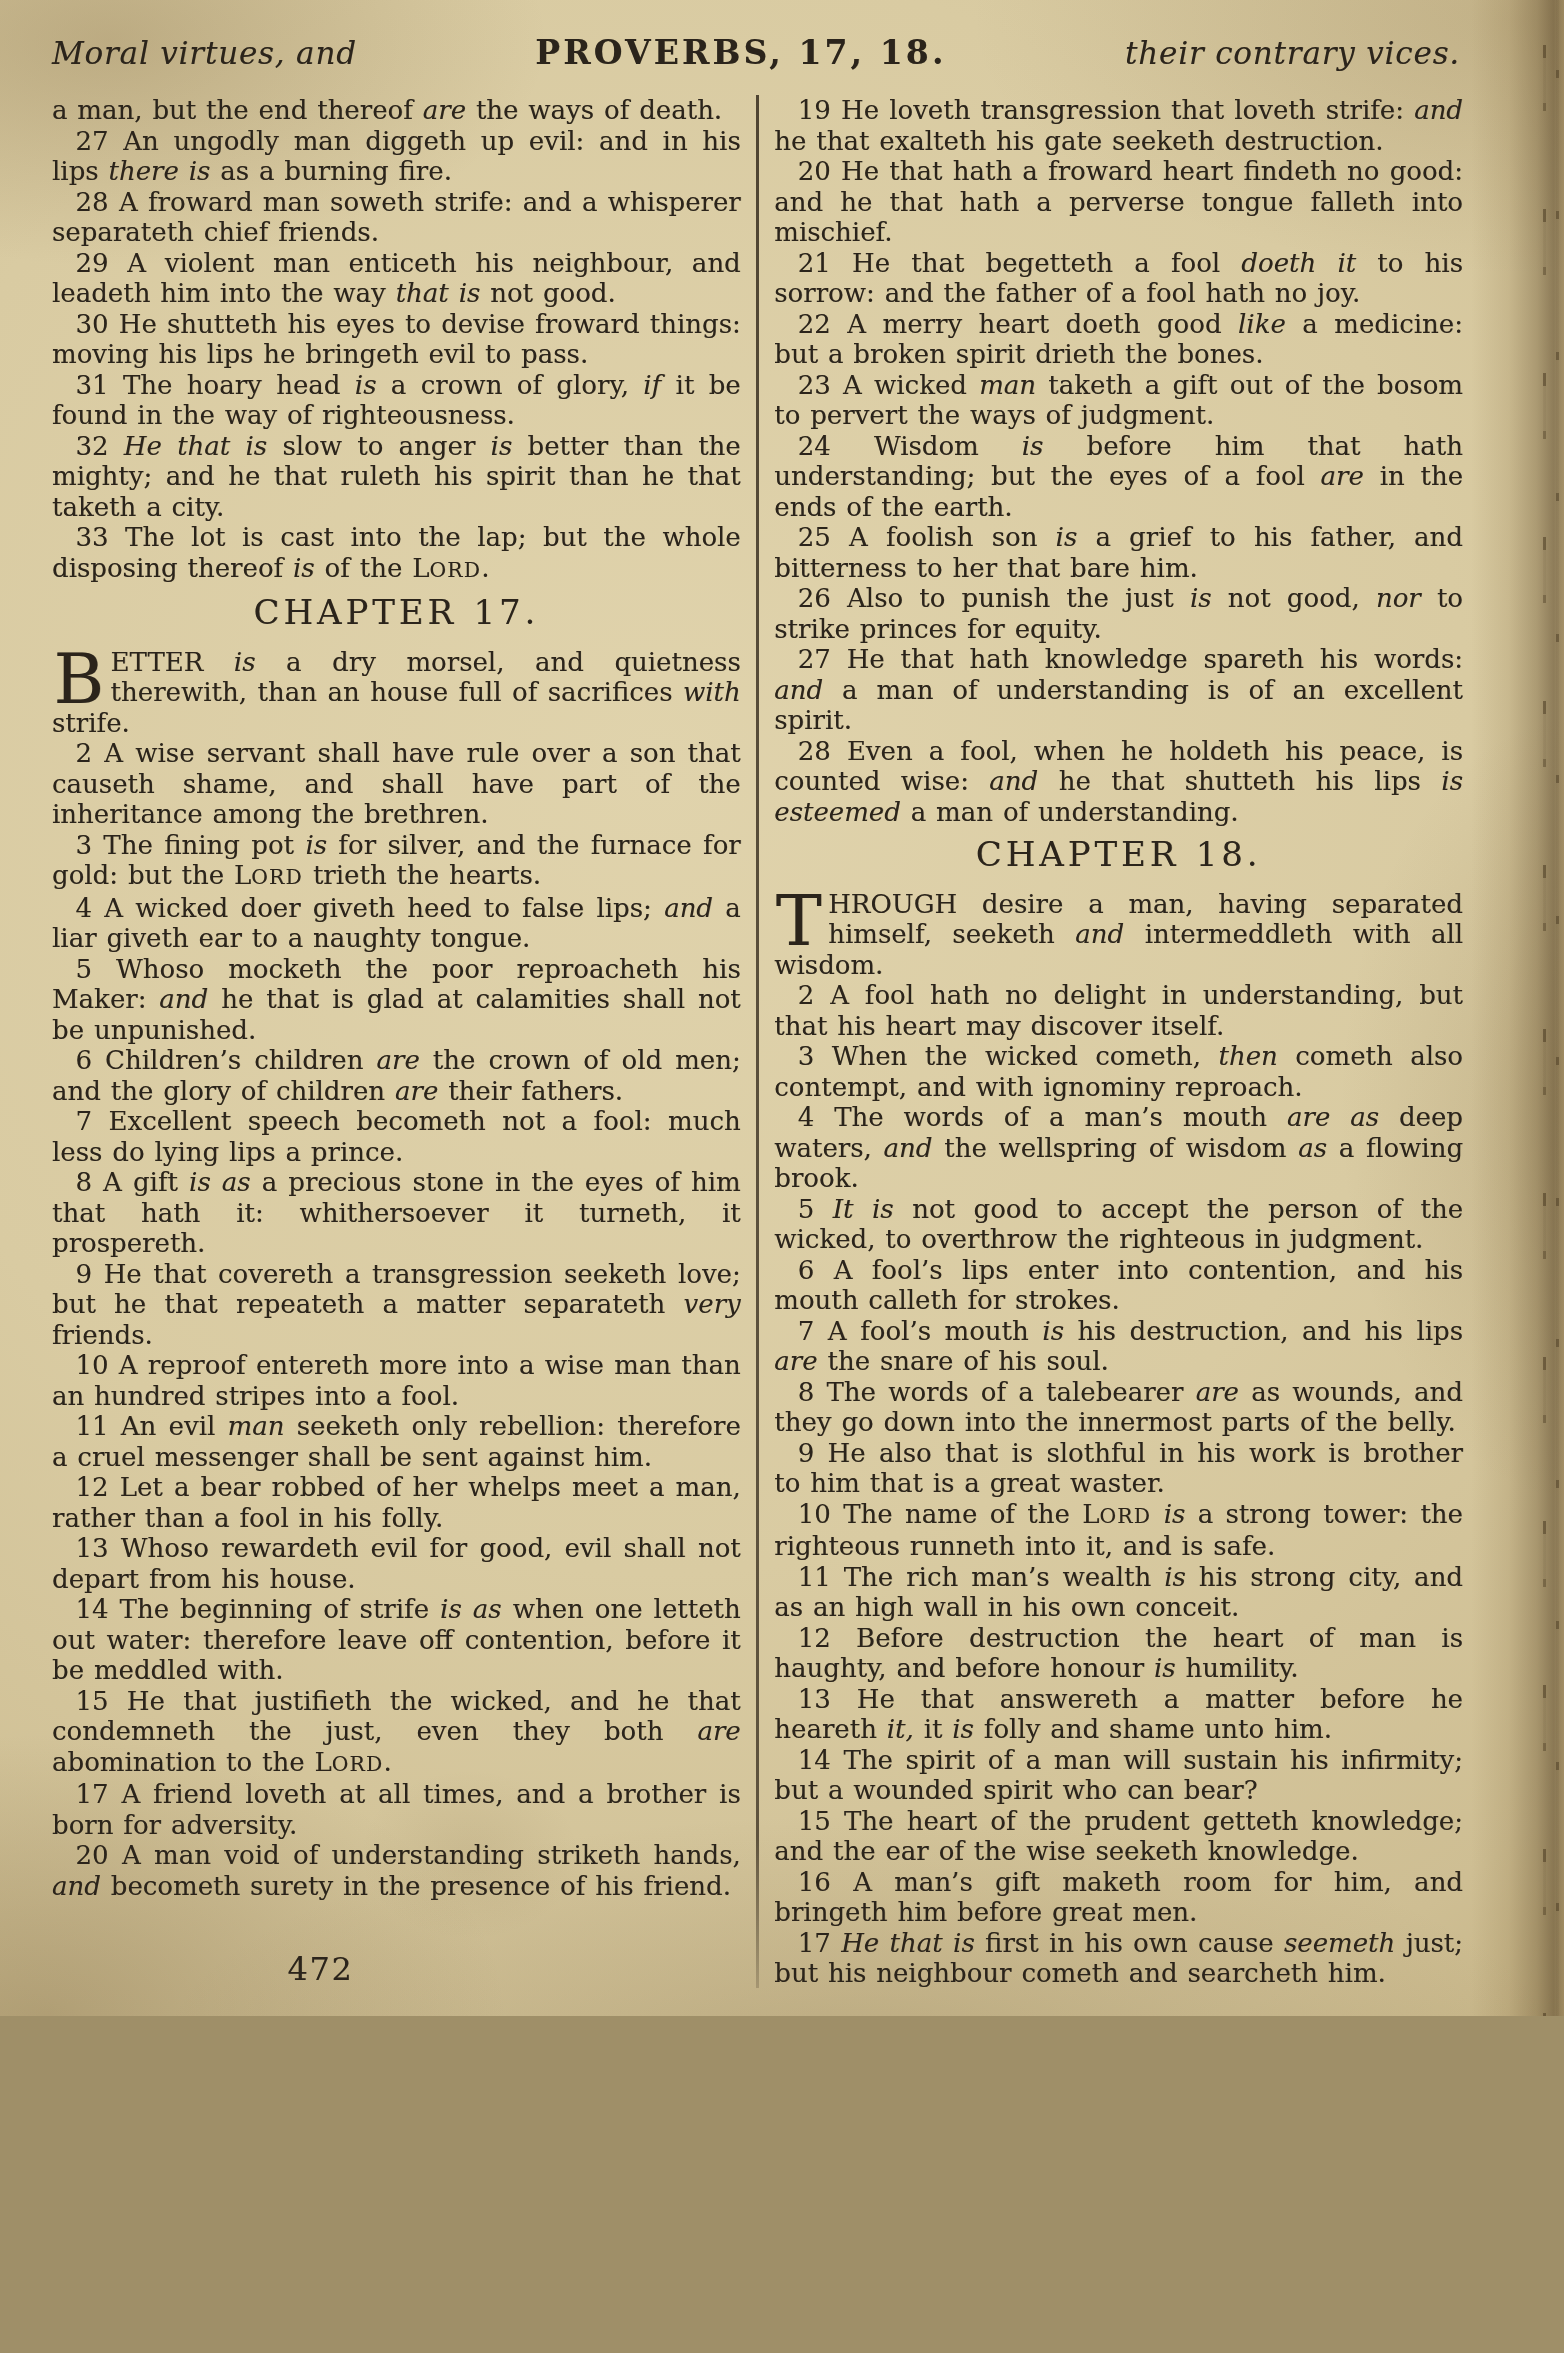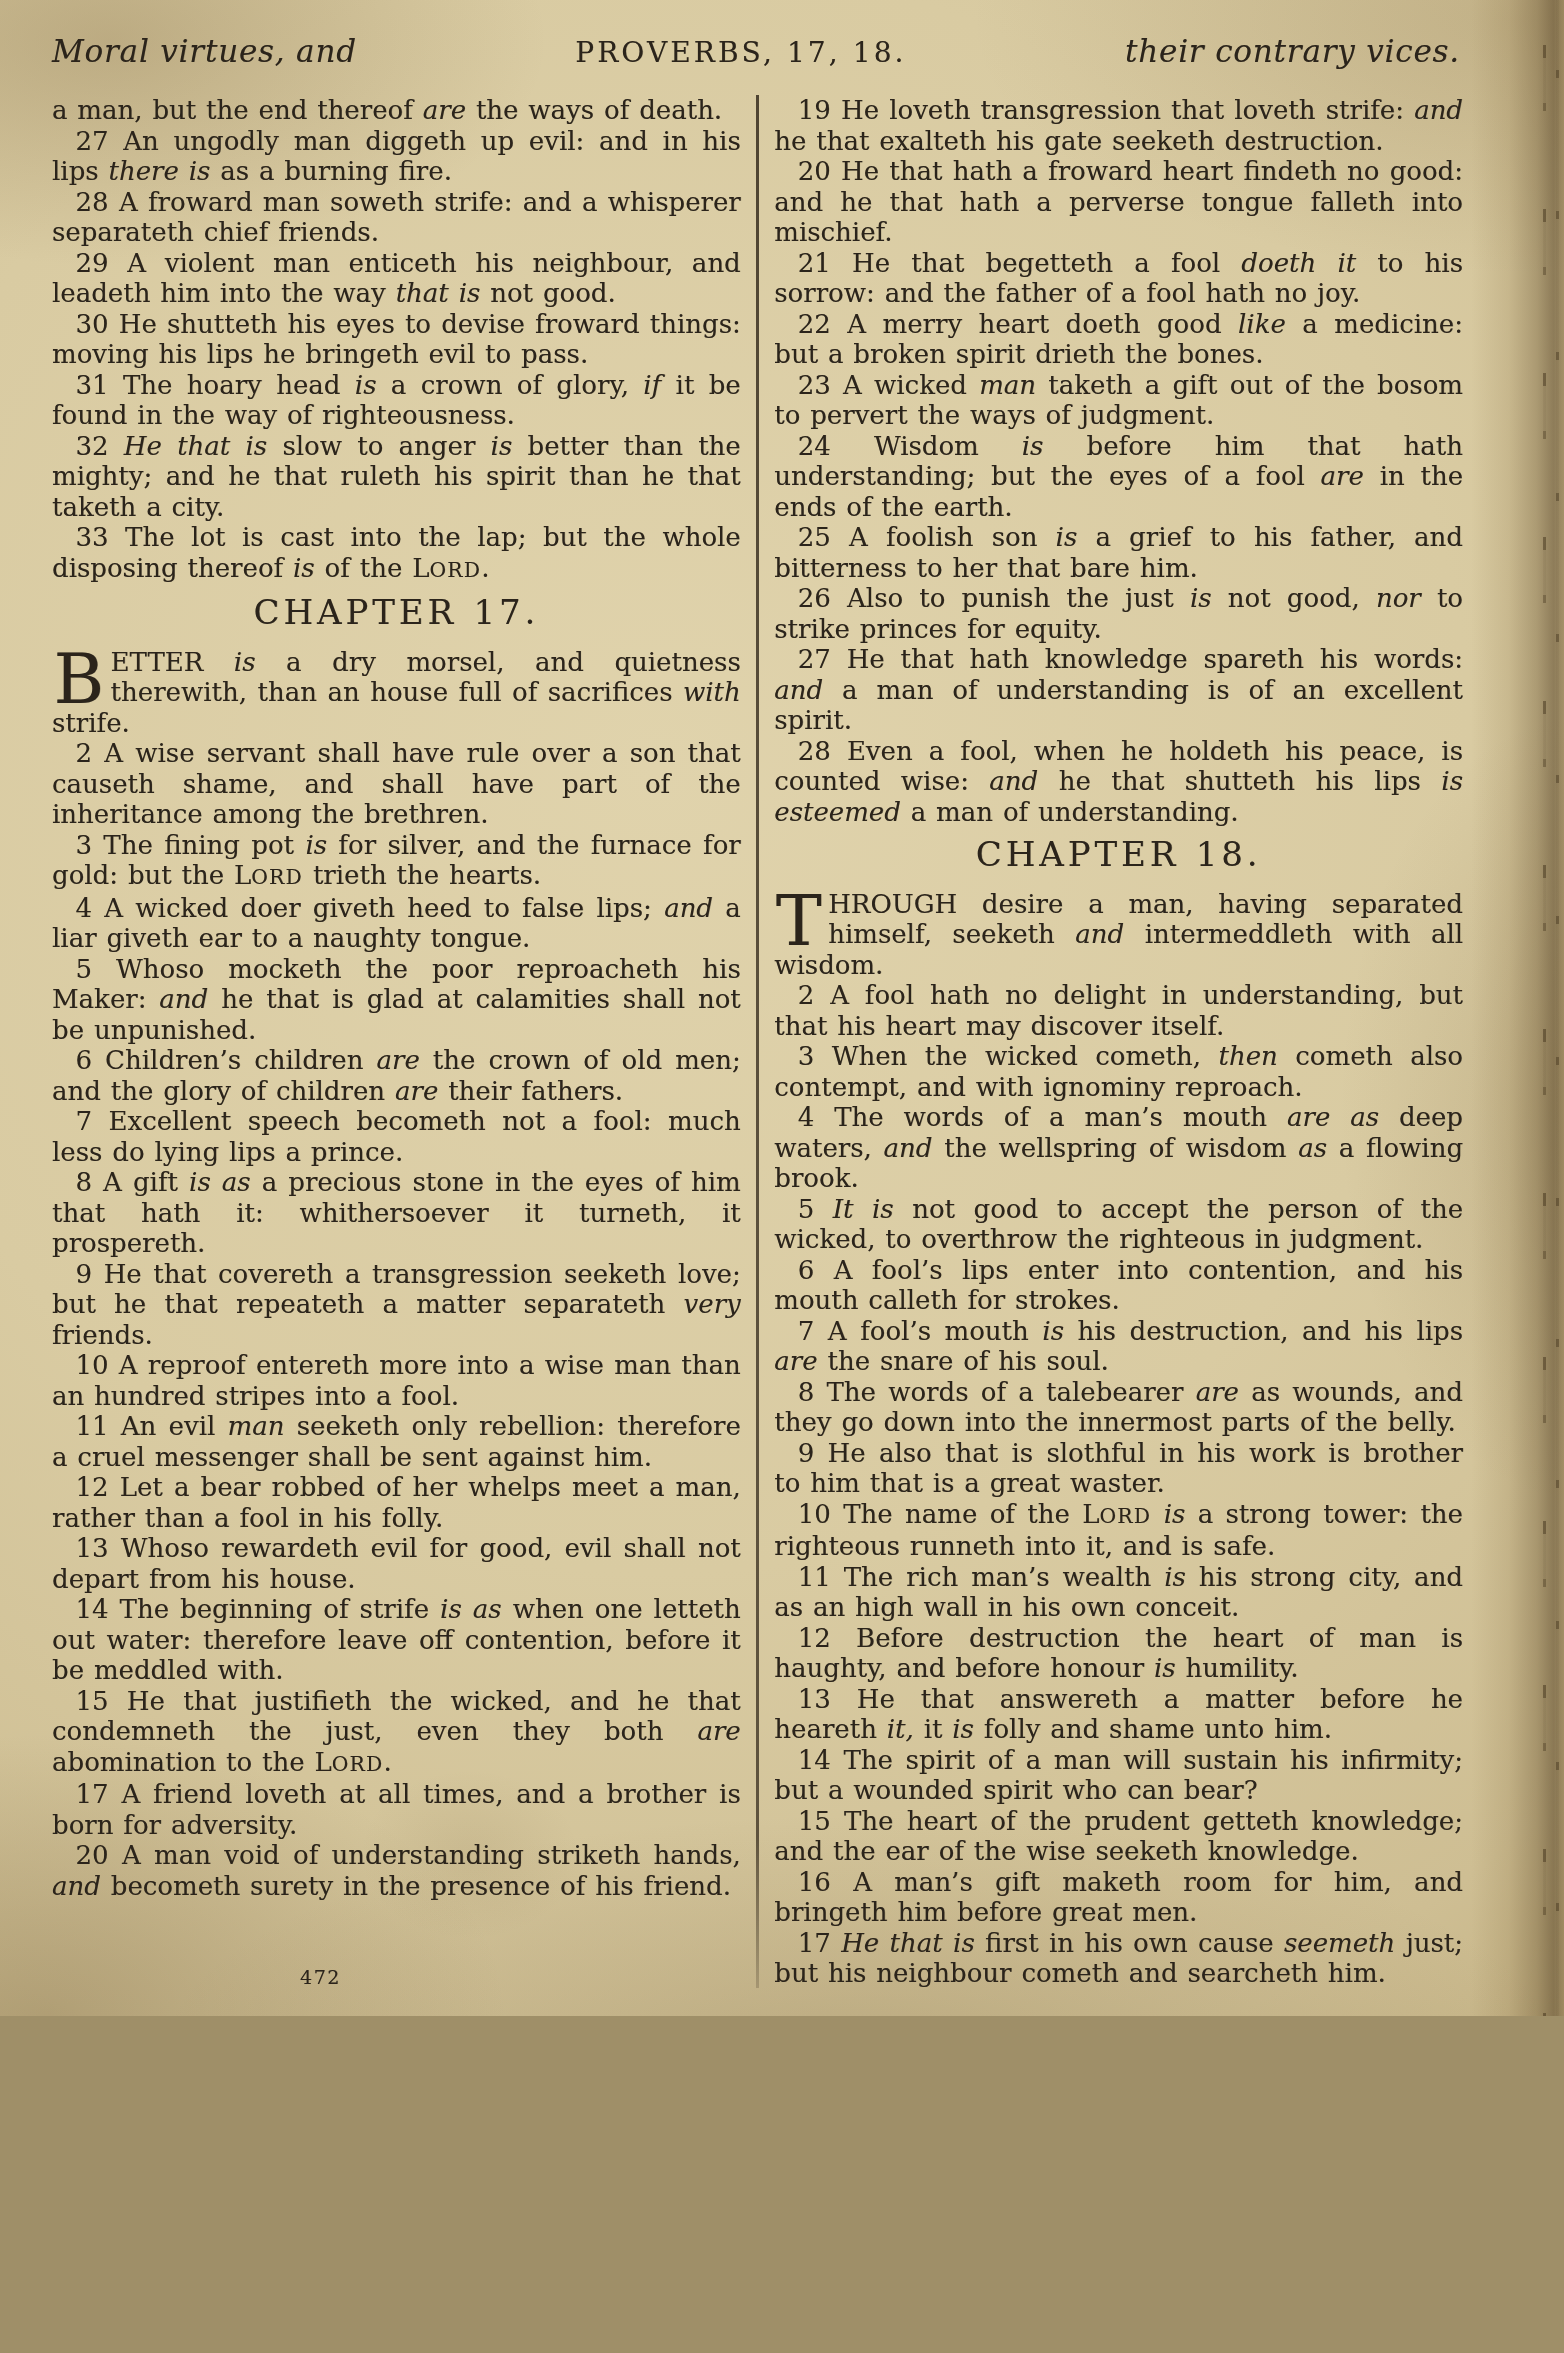--- a/index.html
+++ b/index.html
@@ -43,21 +43,21 @@
     background: repeating-linear-gradient(to bottom,
       rgba(50,36,16,.05) 0 70px, rgba(50,36,16,.4) 70px 78px, rgba(50,36,16,.05) 78px 141px);
   }
 
   .header {
     position: absolute; top: 33px; left: 52px; right: 105px;
     display: flex; justify-content: space-between; align-items: baseline;
     text-shadow: 0.3px 0.3px 0.6px rgba(43,36,27,.35);
   }
   .hdr-side { font-style: italic; font-size: 31px; letter-spacing: 0.8px; }
-  .hdr-center { font-size: 28px; letter-spacing: 3.1px; }
+  .hdr-center { font-size: 33px; letter-spacing: 3.1px; font-weight: bold; }
 
   .columns {
     position: absolute; top: 95px; left: 52px; right: 102px; bottom: 23.5px;
     display: flex;
   }
   .col {
     flex: 1 1 0; text-align: justify;
     font-size: 26px; line-height: 30.5px;
     word-spacing: 1.6px;
     text-shadow: 0.3px 0.3px 0.5px rgba(43,36,27,.35);
@@ -76,21 +76,21 @@
   }
   .dropcap {
     float: left; font-size: 69px; line-height: 53px;
     padding: 6.3px 6.3px 0 1.6px;
   }
   .scsm { font-size: 0.78em; letter-spacing: 1.2px; }
   i { }
 
   .page-number {
     position: absolute; bottom: 28px; left: 156px; width: 329px;
-    text-align: center; font-size: 19px; letter-spacing: 1.6px;
+    text-align: center; font-size: 32px; letter-spacing: 1.6px;
     text-shadow: 0.3px 0.3px 0.5px rgba(43,36,27,.35);
   }
 </style>
 </head>
 <body>
 
 <div class="page">
   <div class="texture"></div>
 
   <div class="header">

